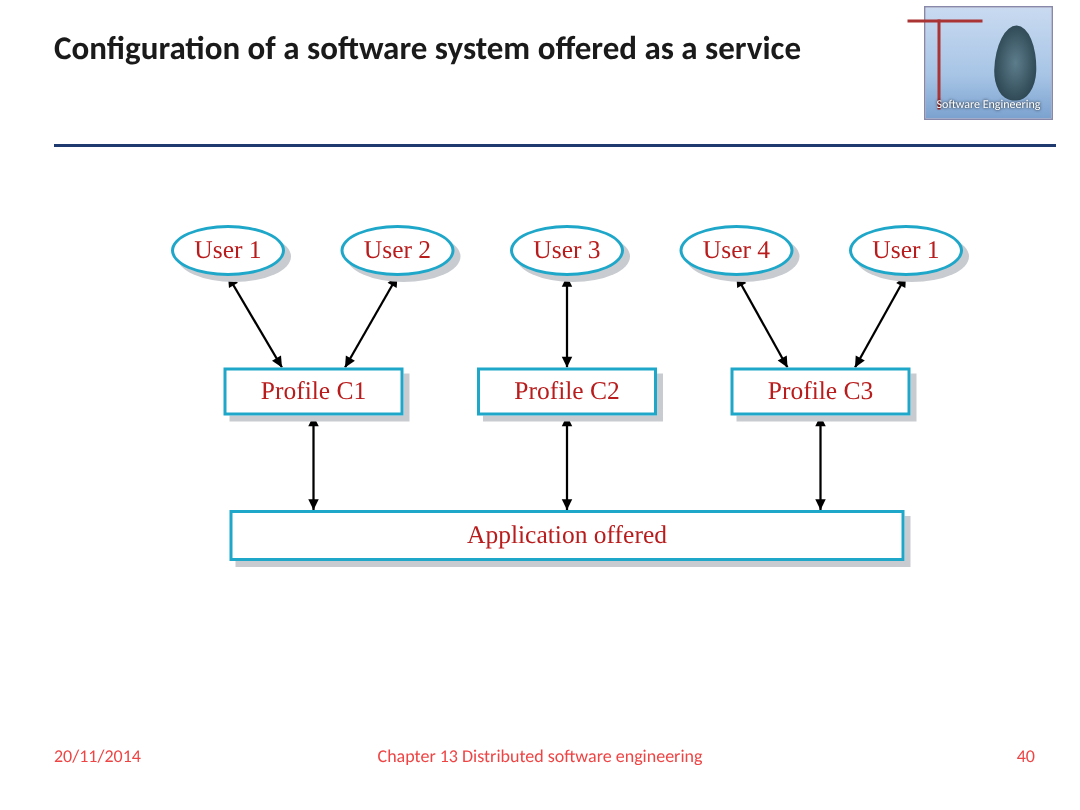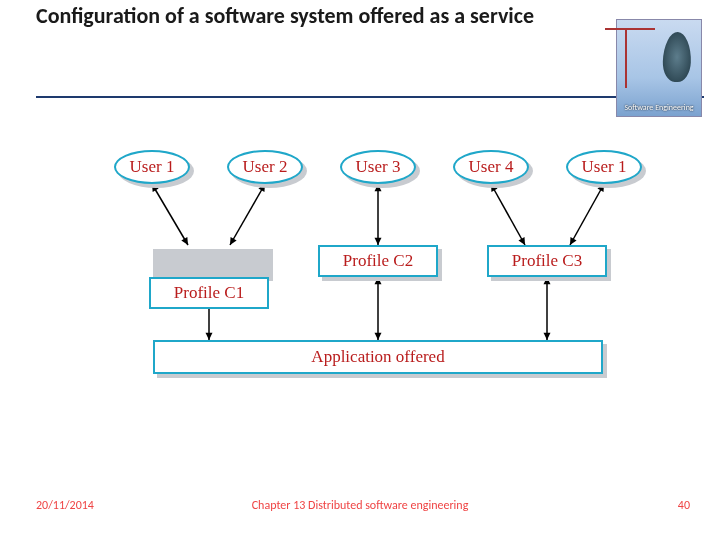--- a/index.html
+++ b/index.html
@@ -8,42 +8,42 @@
     height: 540px;
     background: #fff;
     font-family: Calibri, Arial, sans-serif;
     position: relative;
     overflow: hidden;
   }
   .header {
     position: absolute;
     top: 0; left: 0; right: 0;
     height: 98px;
-    padding: 2px 120px 0 36px;
+    padding: 18px 120px 0 36px;
   }
   .title {
     font-size: 22px;
     font-weight: 700;
     color: #1a1a1a;
     line-height: 1.25;
   }
   .rule {
     position: absolute;
     left: 36px;
     right: 16px;
     top: 96px;
     height: 2px;
     background: #1e3a6e;
   }
   .book-thumb {
     position: absolute;
-    top: 19px;
+    top: 4px;
     right: 18px;
     width: 86px;
-    height: 98px;
+    height: 76px;
     background: linear-gradient(180deg, #c9daf0 0%, #a8c5e6 60%, #7ba2cf 100%);
     border: 1px solid #88a;
     display: flex;
     align-items: flex-end;
     justify-content: center;
   }
   .book-thumb .gherkin {
     position: absolute;
     right: 10px;
     top: 12px;
@@ -201,21 +201,21 @@
     <div class="node user" style="left: 114px; top: 20px;">User 1</div>
     <div class="shadow-ellipse" style="left: 231px; top: 24px;"></div>
     <div class="node user" style="left: 227px; top: 20px;">User 2</div>
     <div class="shadow-ellipse" style="left: 344px; top: 24px;"></div>
     <div class="node user" style="left: 340px; top: 20px; text-align: center;">User 3</div>
     <div class="shadow-ellipse" style="left: 457px; top: 24px;"></div>
     <div class="node user" style="left: 453px; top: 20px;">User 4</div>
     <div class="shadow-ellipse" style="left: 570px; top: 24px;"></div>
     <div class="node user" style="left: 566px; top: 20px;">User 1</div>
     <div class="shadow-rect" style="left: 153px; top: 119px; width: 120px; height: 32px;"></div>
-    <div class="node profile" style="left: 149px; top: 115px; margin-top: 32px;">Profile C1</div>
+    <div class="node profile" style="left: 149px; top: 115px;">Profile C1</div>
     <div class="shadow-rect" style="left: 322px; top: 119px; width: 120px; height: 32px;"></div>
     <div class="node profile" style="left: 318px; top: 115px;">Profile C2</div>
     <div class="shadow-rect" style="left: 491px; top: 119px; width: 120px; height: 32px;"></div>
     <div class="node profile" style="left: 487px; top: 115px;">Profile C3</div>
     <div class="shadow-rect" style="left: 157px; top: 214px; width: 450px; height: 34px;"></div>
     <div class="node app" style="left: 153px; top: 210px;">Application offered</div>
   </div>
 
 <div class="footer">
   <span class="date">20/11/2014</span>

